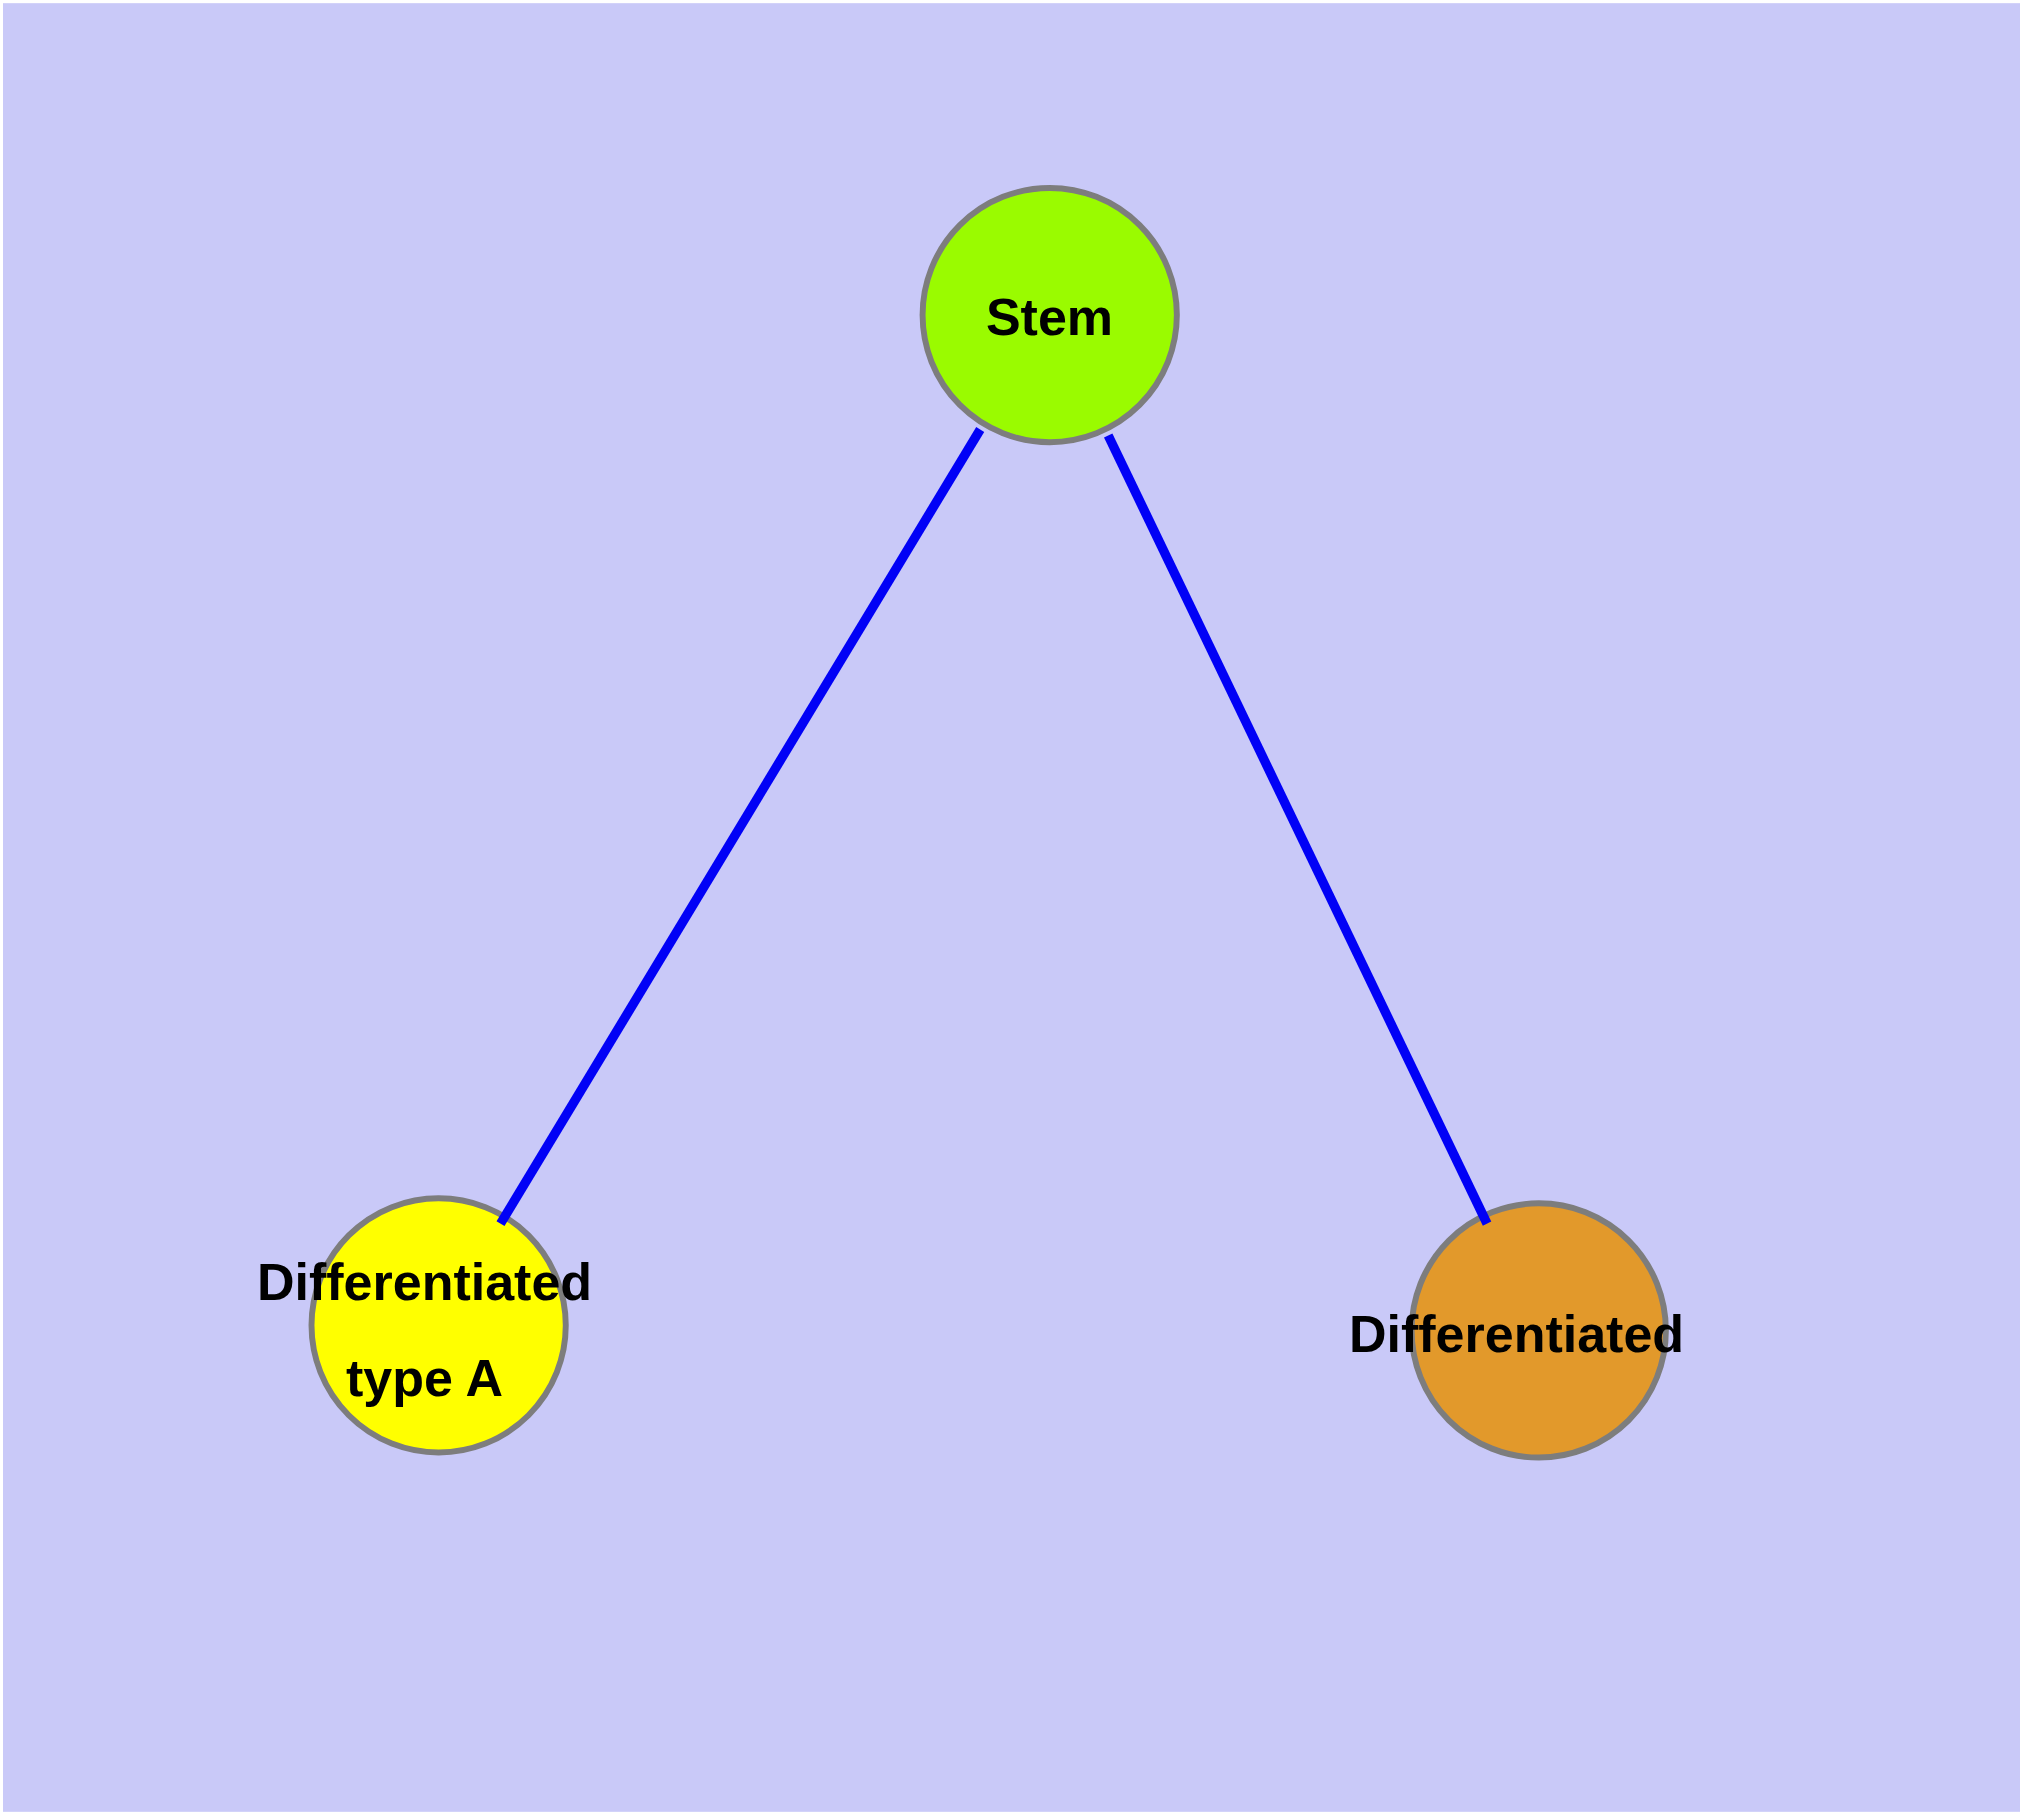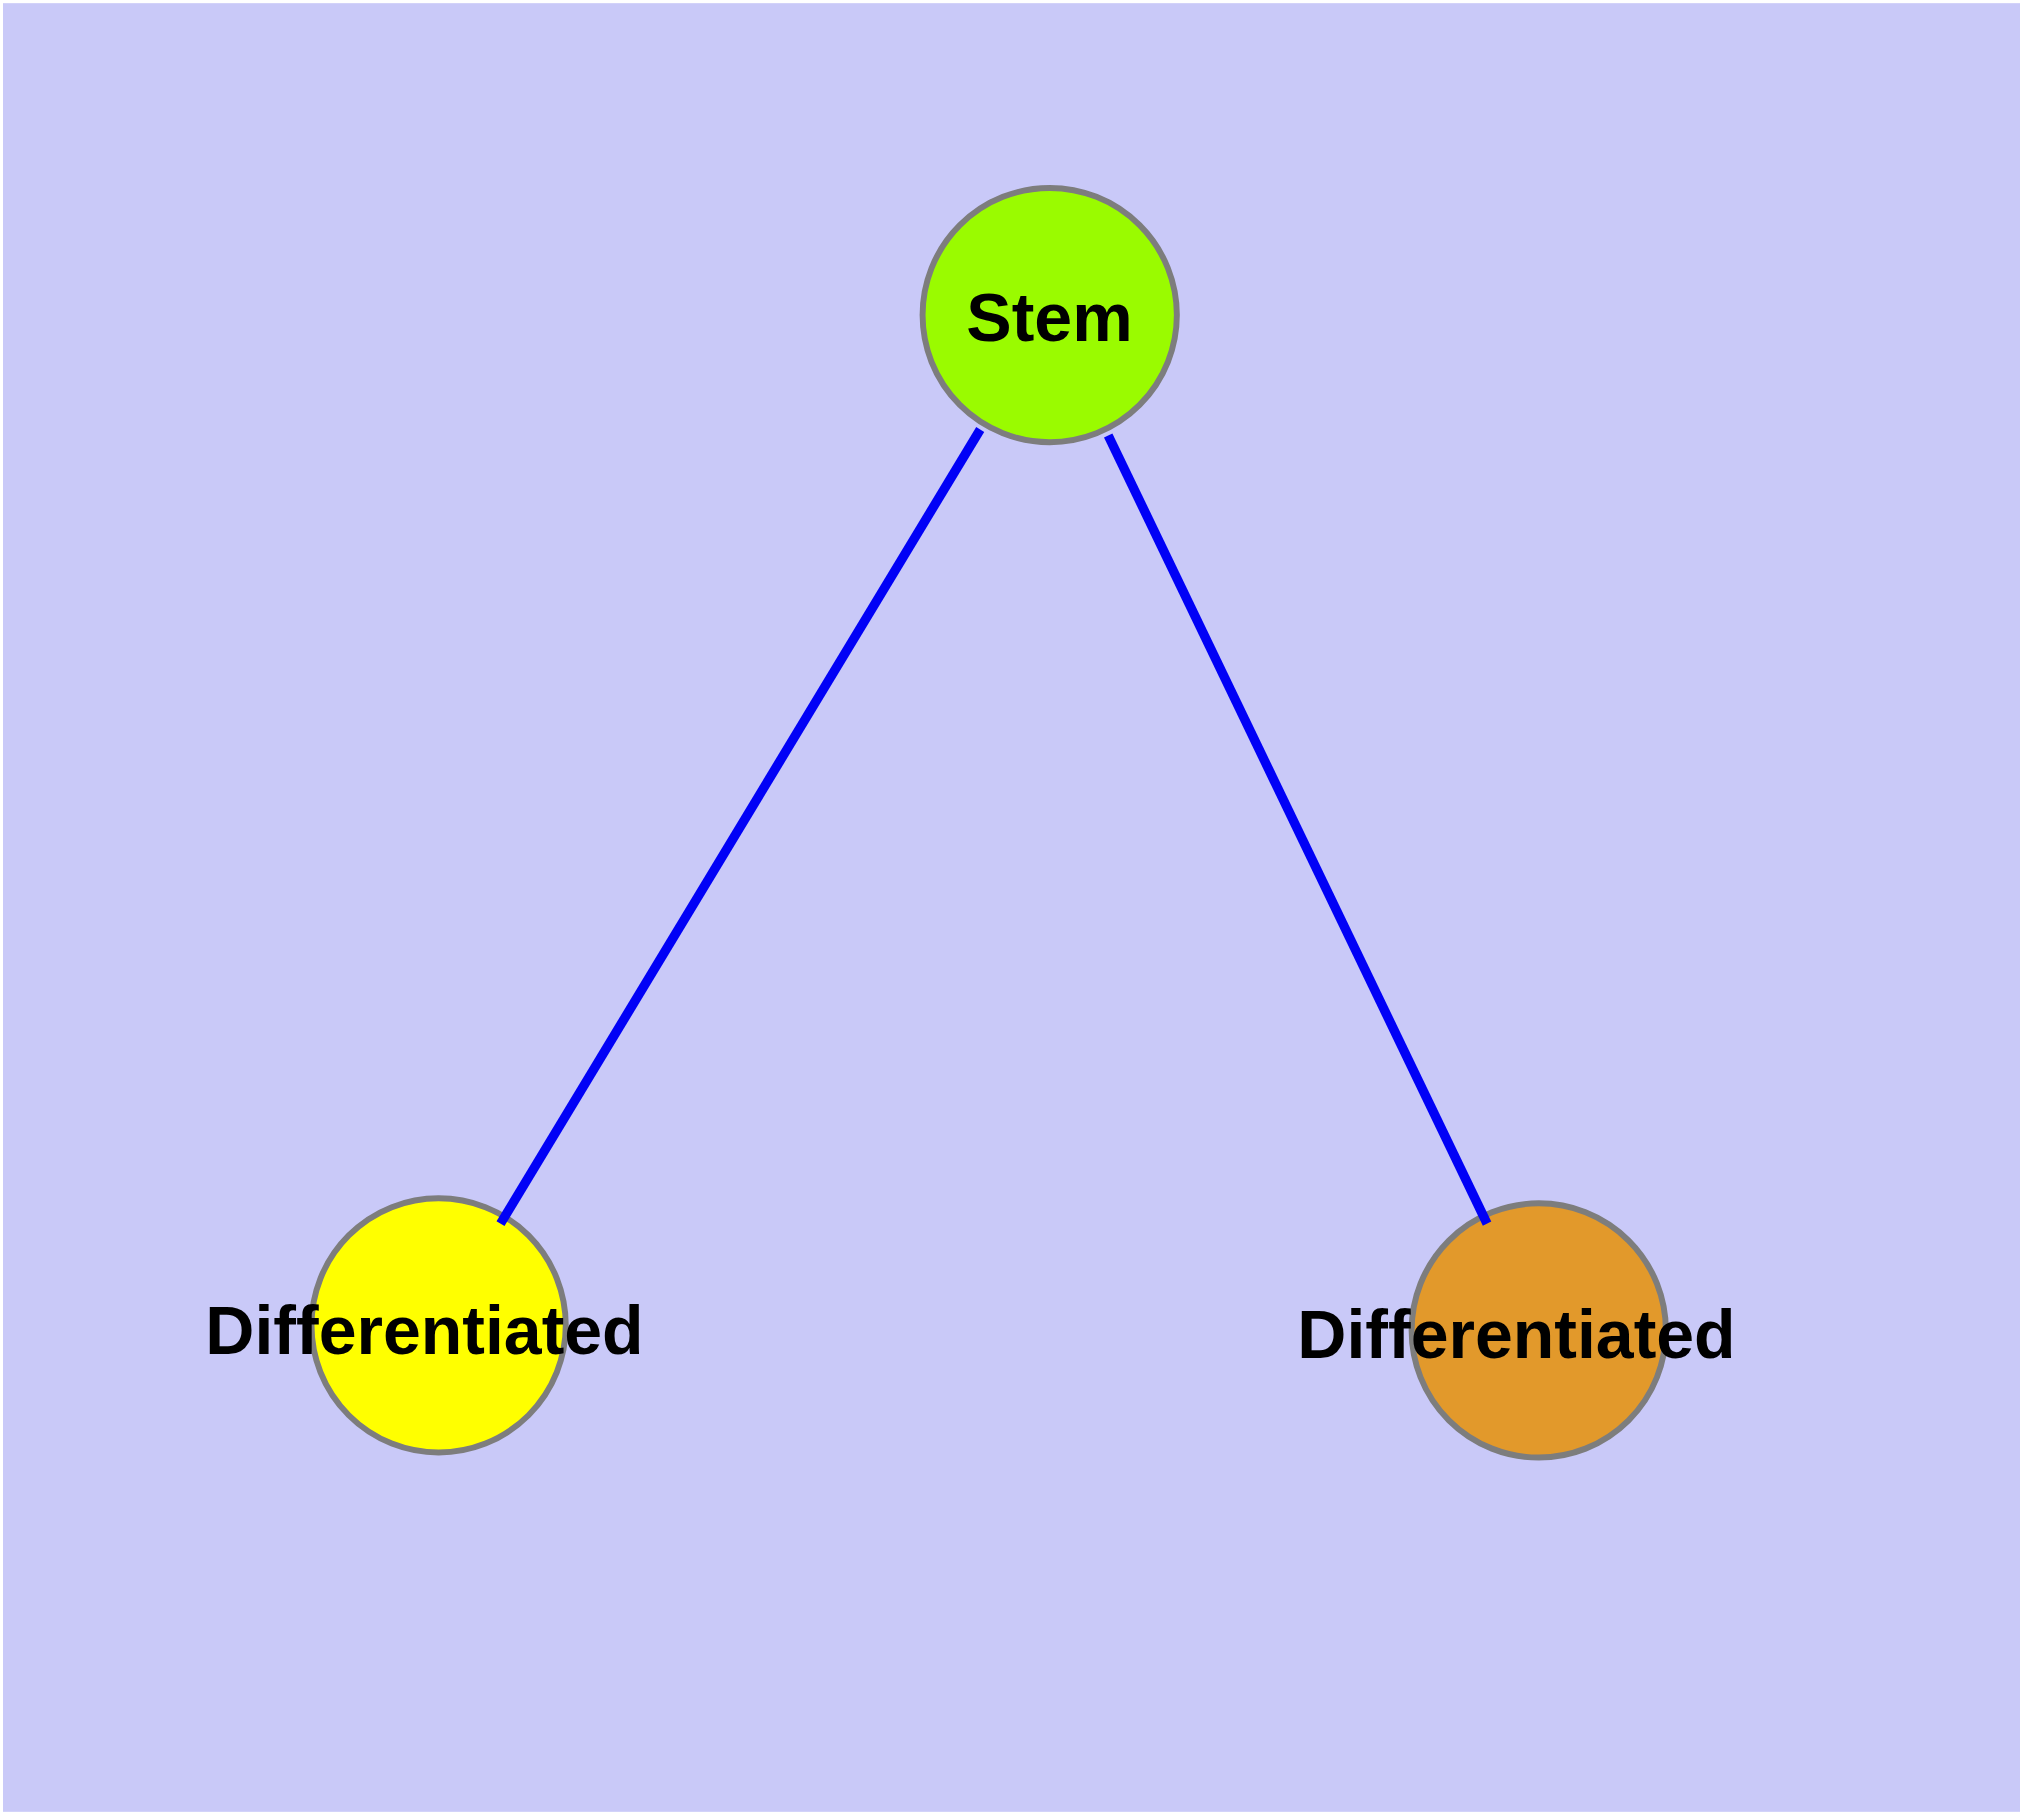--- a/index.html
+++ b/index.html
@@ -10,21 +10,21 @@
     position: relative;
     overflow: hidden;
   }
   .stage { position: absolute; left: 0; top: 0; width: 2021px; height: 1812px; }
   .panel { position: absolute; left: 2.5px; top: 3.4px; right: 0; bottom: 0; }
   .panel svg { position: absolute; left: 0; top: 0; }
   .node-label {
     position: absolute;
     transform: translate(-50%, -50%);
     font-weight: bold;
-    font-size: 68px;
+    font-size: 52px;
     line-height: 96px;
     color: #000000;
     text-align: center;
     white-space: nowrap;
   }
 </style>
 </head>
 <body>
 
 <div class="stage">
@@ -40,20 +40,21 @@
       <line x1="1153" y1="503" x2="587" y2="1440" stroke-width="11" stroke="#0101f6"></line>
       <line x1="1304" y1="510" x2="1751" y2="1440" stroke-width="11" stroke="#0101f6"></line>
     </svg>
 
     <div class="node-label" style="left:1047px; top:314px;">
       <div>Stem</div>
     </div>
 
     <div class="node-label" style="left:422px; top:1327px;">
       <div>Differentiated</div>
+      <div>type A</div>
     </div>
 
     <div class="node-label" style="left:1514px; top:1331px;">
       <div>Differentiated</div>
     </div>
   </div>
 </div>
 
 
 </body></html>

